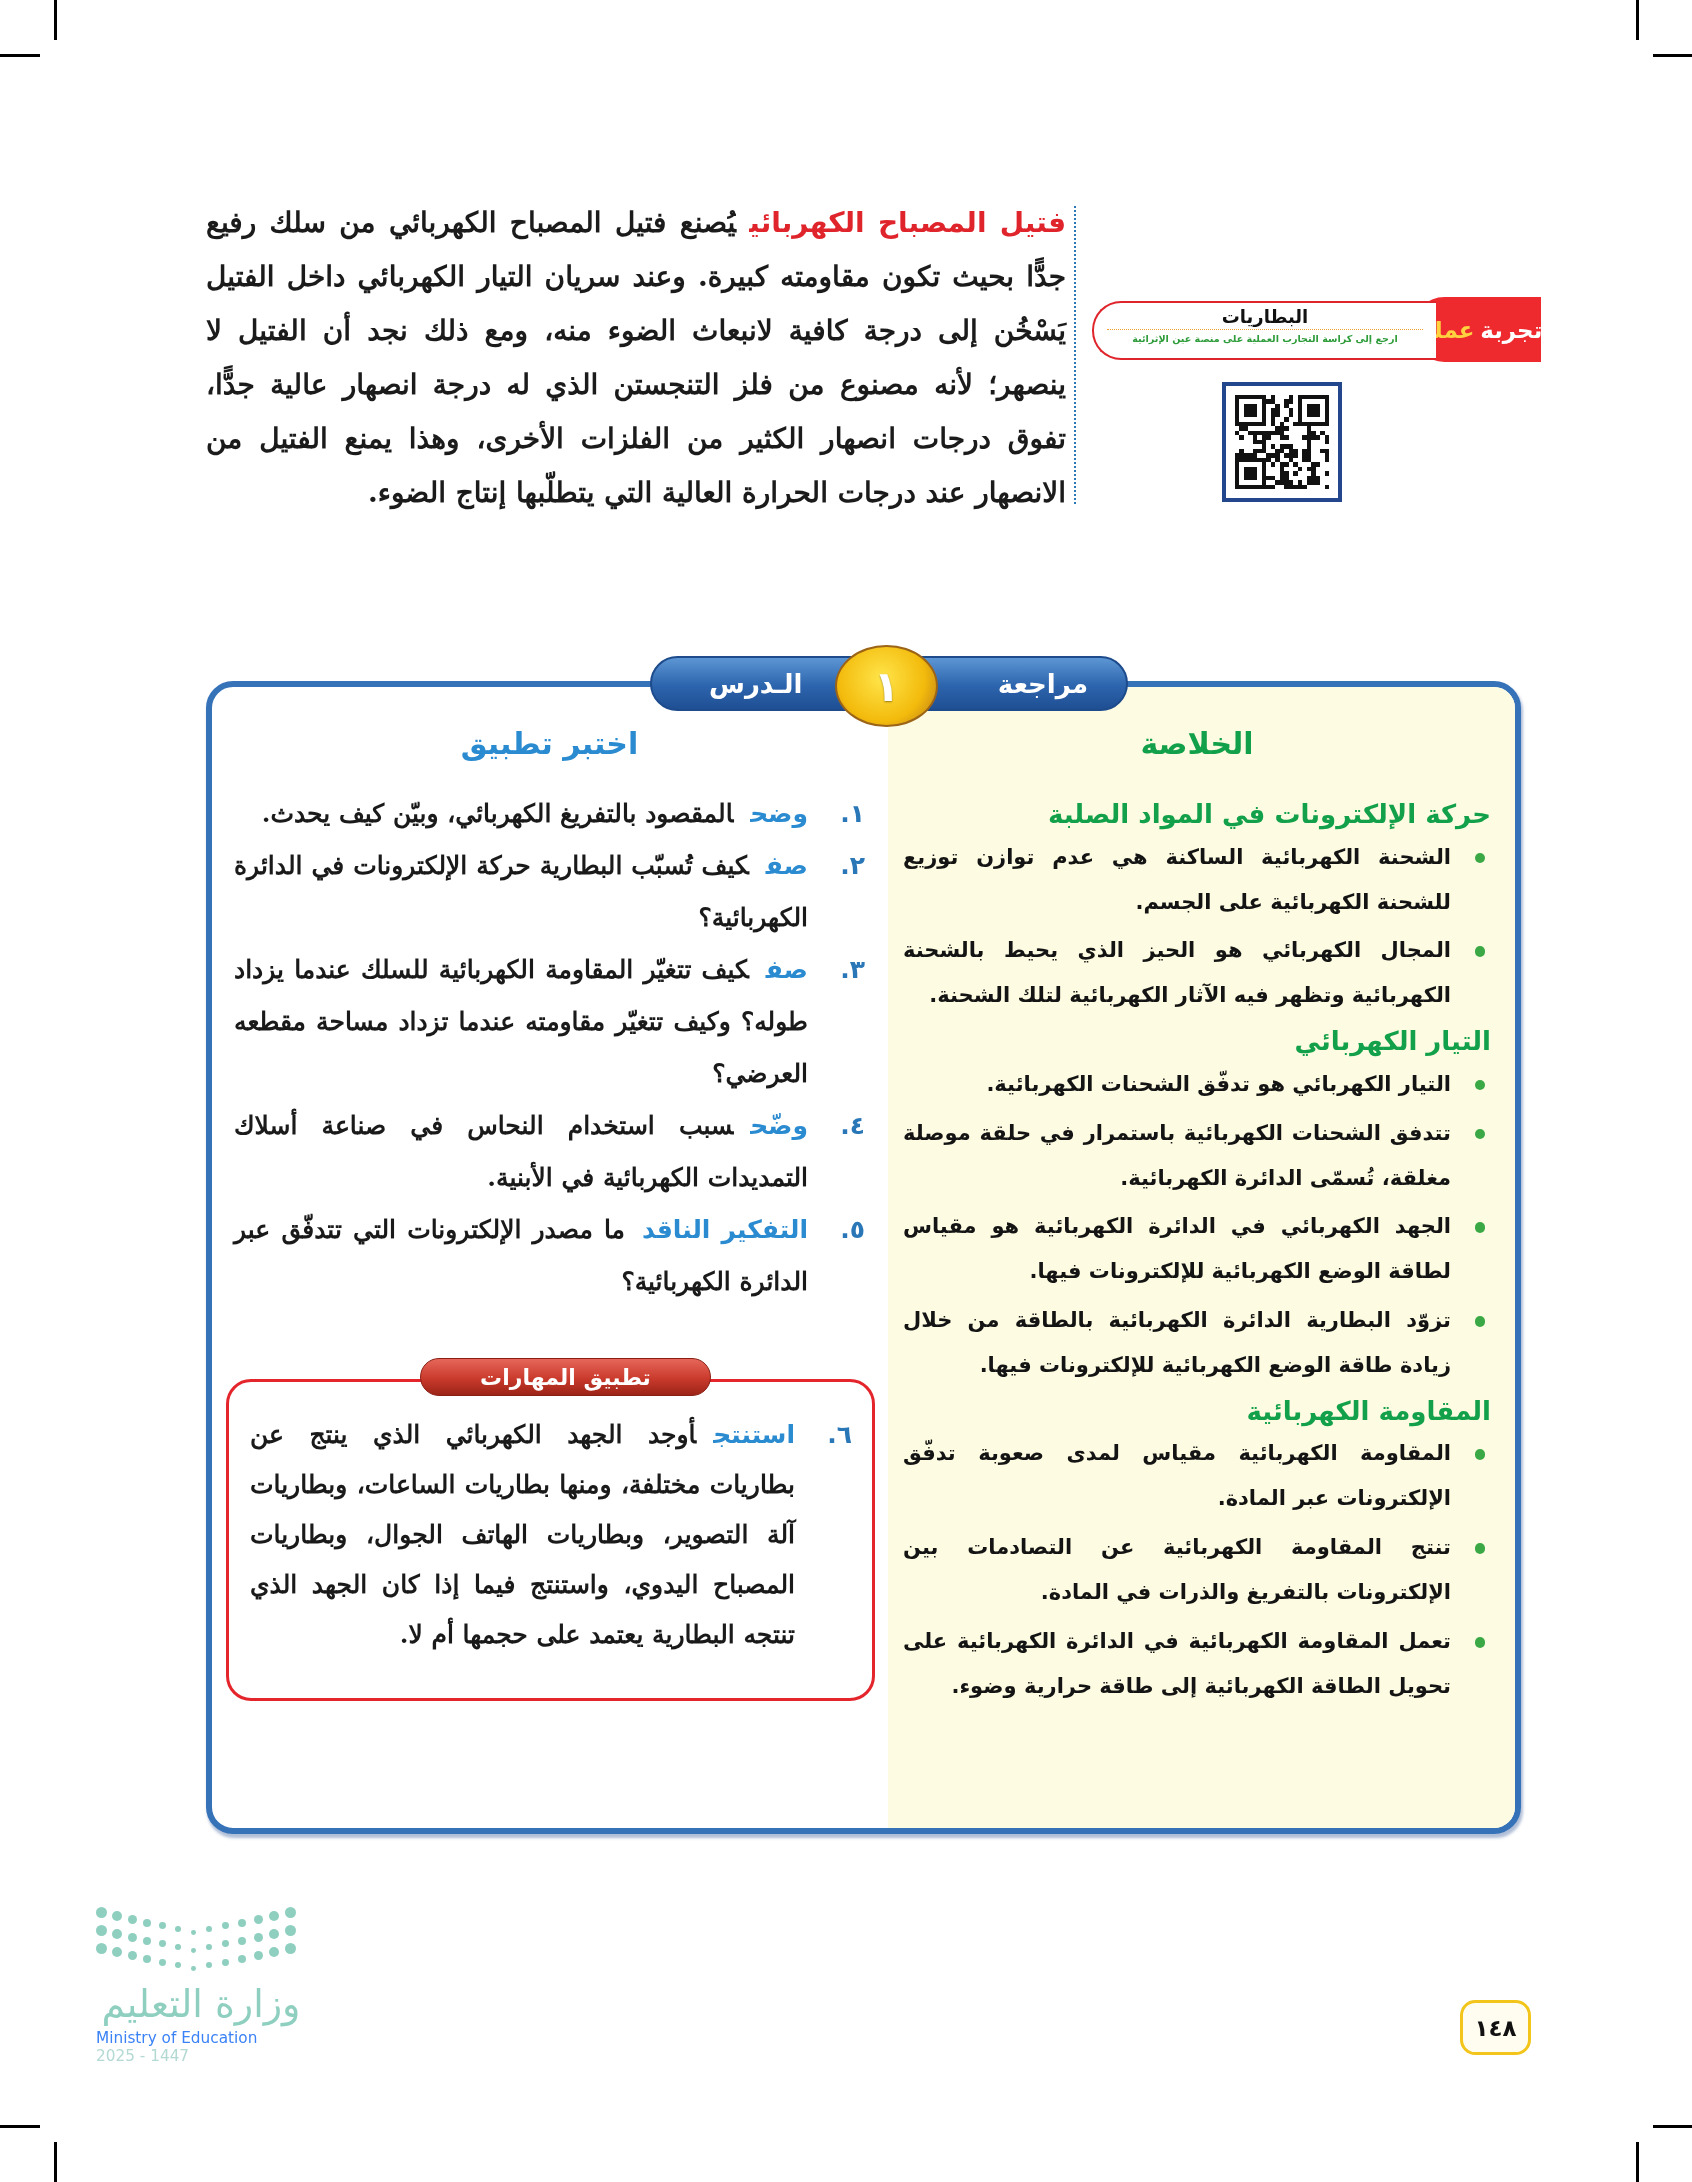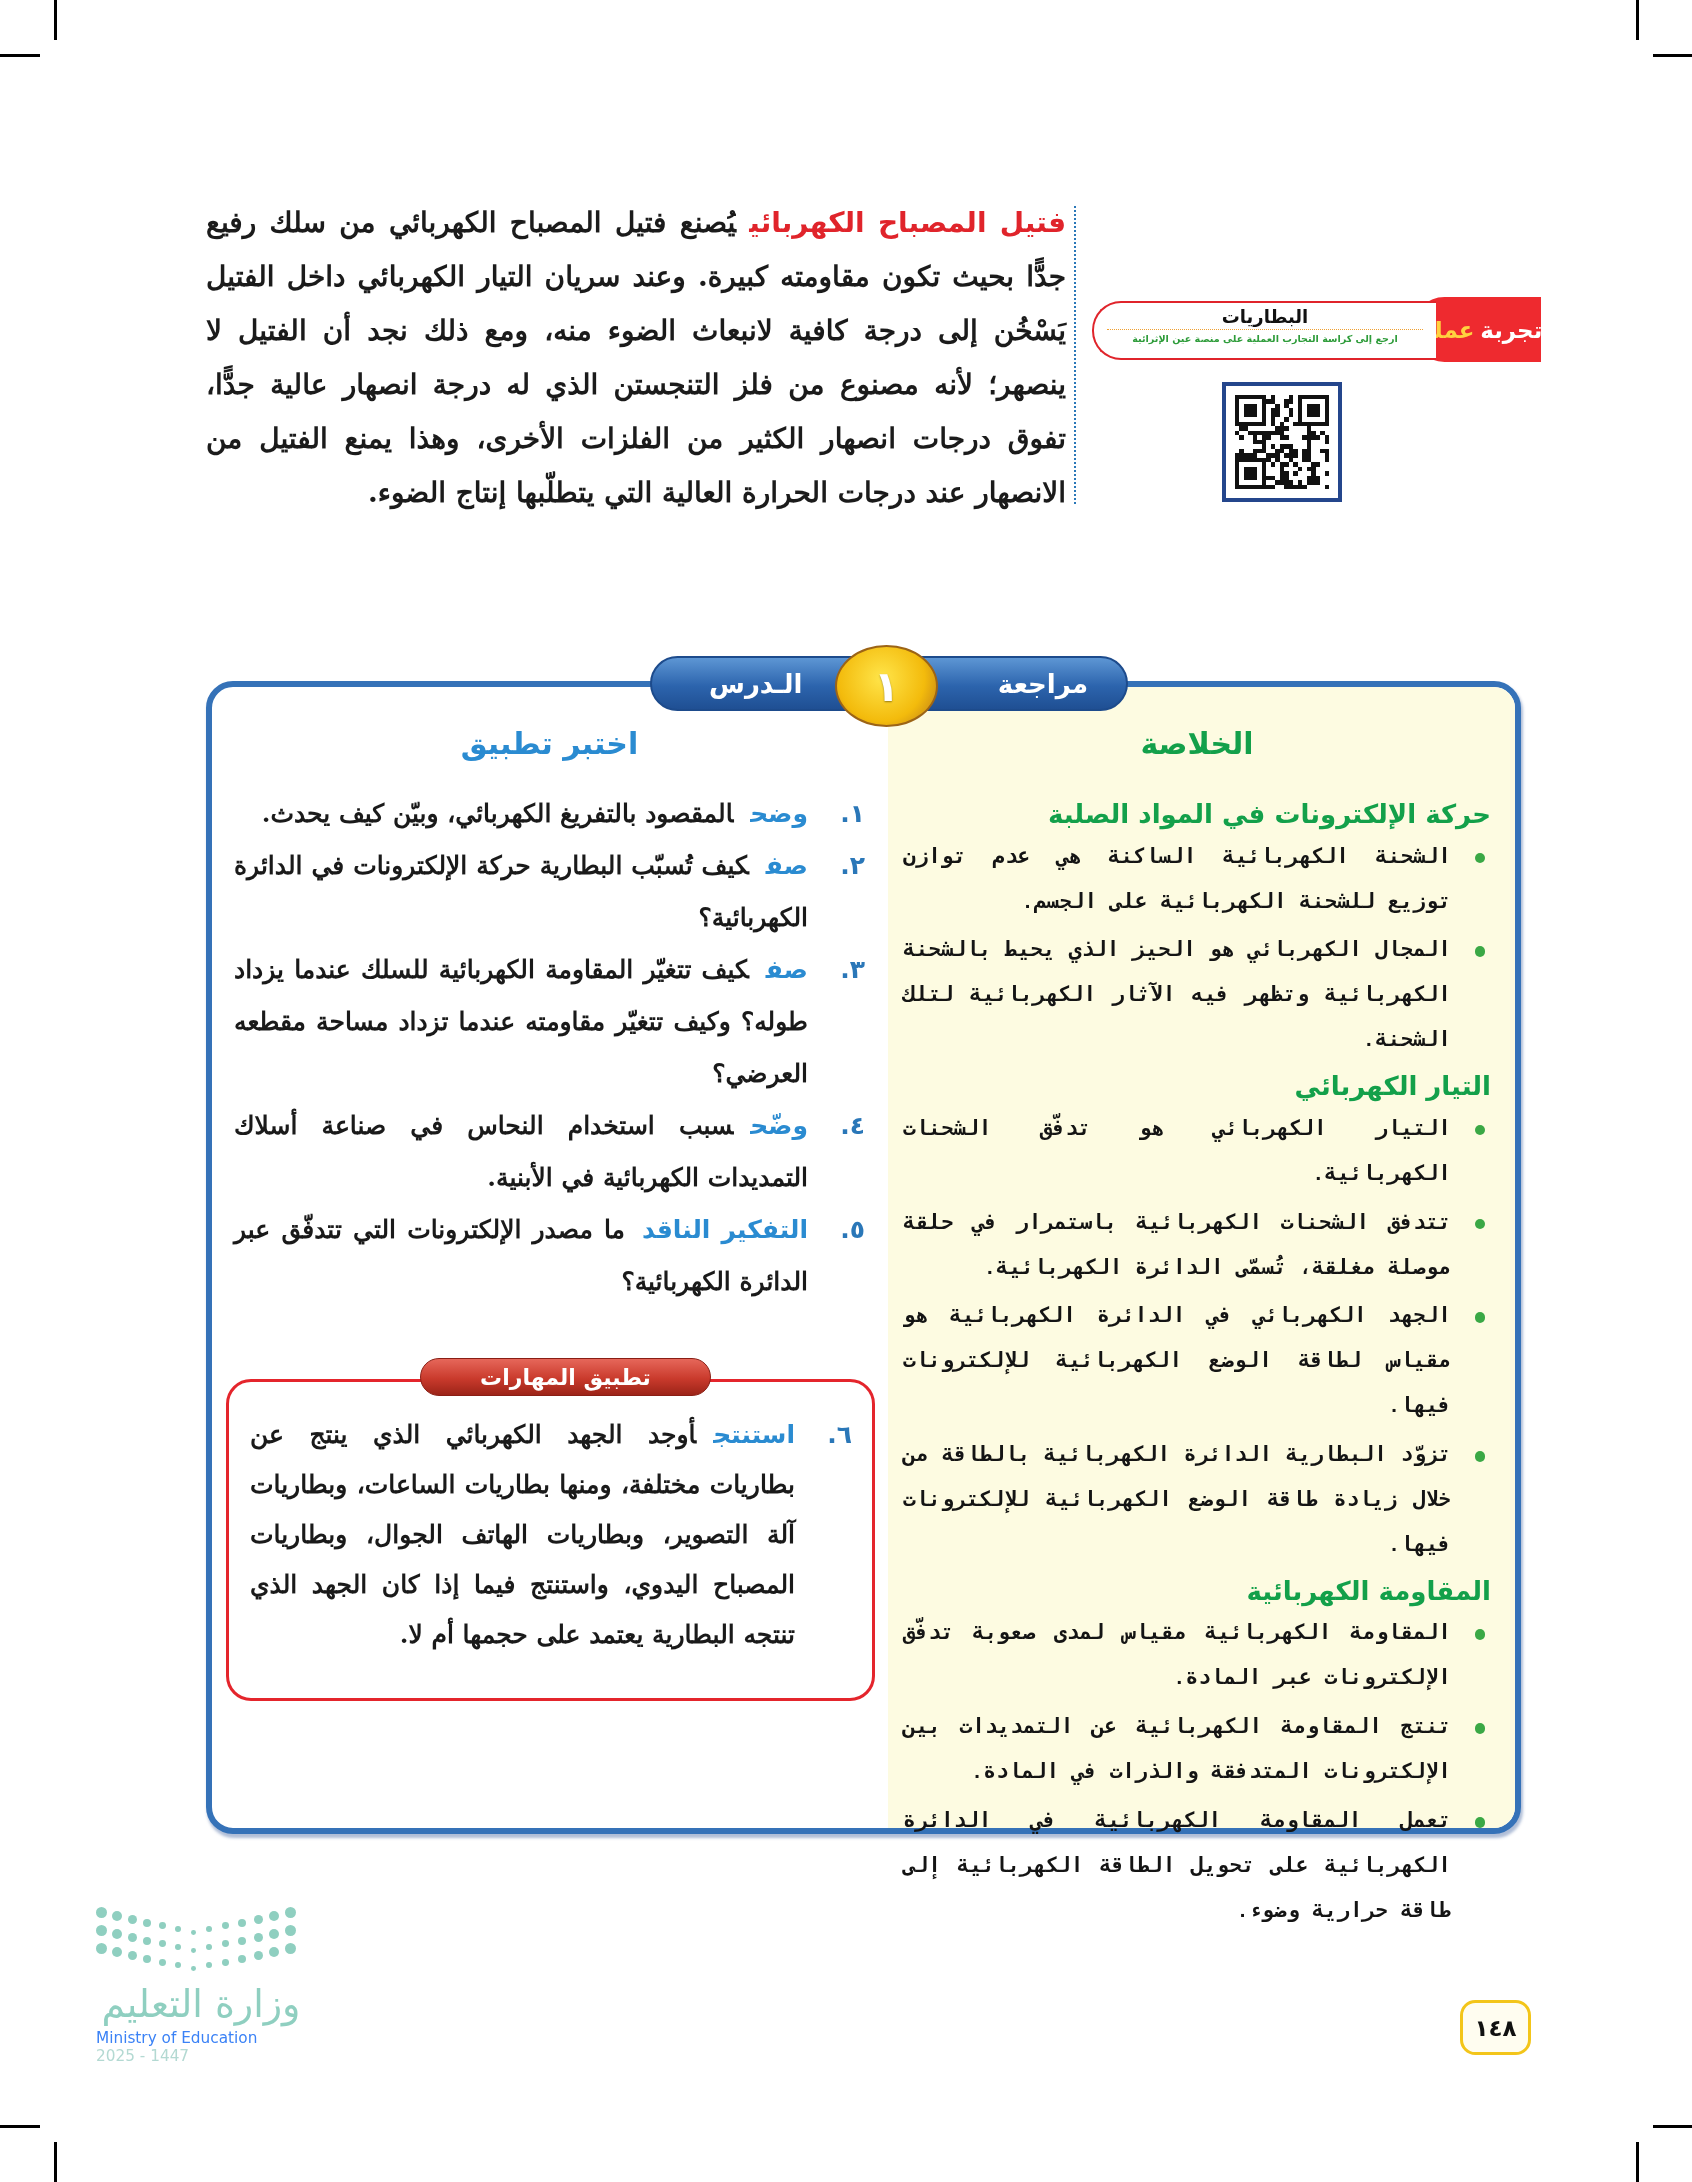--- a/index.html
+++ b/index.html
@@ -23,21 +23,21 @@
   .review { position:absolute; left:206px; top:681px; width:1315px; height:1153px; border:6.7px solid #3572b8; border-radius:27px; background:#fff; box-sizing:border-box; overflow:hidden; box-shadow:1.9px 3.8px 2.9px rgba(30,70,140,0.35); }
   .review .summary-bg { position:absolute; right:0; top:0; bottom:0; width:627px; background:#fdfbe1; }
   .tab-bar { position:absolute; left:650px; top:656px; width:478px; height:55px; border-radius:28px; background:linear-gradient(#5d96d4,#2c64ad 55%,#1f4f93); border:2.9px solid #1d4b8c; box-sizing:border-box; display:flex; align-items:center; justify-content:space-between; padding:0 38px 0 57px; direction:rtl; }
   .tab-bar span { color:#fff; font-weight:bold; font-size:26px; letter-spacing:2.9px; }
   .tab-num { position:absolute; left:835px; top:645px; width:103px; height:82px; border-radius:50%; background:radial-gradient(circle at 45% 40%, #ffe54a, #f3bb0c 60%, #b4731a); border:2.9px solid #9c6416; box-sizing:border-box; display:flex; align-items:center; justify-content:center; color:#fff; font-weight:bold; font-size:42px; text-shadow:0 1px 1.9px rgba(0,0,0,0.4); }
 
   .summary { position:absolute; left:903px; top:726px; width:588px; direction:rtl; }
   .sum-title { text-align:center; font-size:30px; font-weight:bold; color:#13a04a; margin:0 0 38px; }
   .sum-head { font-size:26px; font-weight:bold; color:#13a04a; margin:7.6px 0 5.7px;text-align:right; }
   .sum-list { list-style:none; margin:0; padding:0; }
-  .sum-list li { position:relative; padding-right:40px; font-size:21px; font-weight:bold; line-height:45px; margin-bottom:3.8px; text-align:justify; color:#141414;font-family:Liberation Mono, monospace; }
+  .sum-list li { position:relative; padding-right:40px; font-size:21px; font-weight:bold; line-height:45px; margin-bottom:3.8px; text-align:justify; color:#141414; }
   .sum-list li::before { content:""; position:absolute; right:5.7px; top:18px; width:10.5px; height:10.5px; border-radius:50%; background:#3aa845; }
 
   .test { position:absolute; left:234px; top:726px; width:631px; direction:rtl; font-family:"DejaVu Serif", serif; }
   .test-title { text-align:center; font-family:"DejaVu Sans", sans-serif; font-size:30px; font-weight:bold; color:#2a8bd1; margin:0 0 27px; }
   .q-list { list-style:none; margin:0; padding:0; }
   .q-list li { position:relative; padding-right:57px; font-size:25px; font-weight:bold; line-height:52px; text-align:justify; }
   .q-num { position:absolute; right:0; top:0; width:46px; text-align:right; color:#2a77b8; font-family:"DejaVu Sans", sans-serif; }
   .q-verb { color:#2a8bd1; font-family:"DejaVu Sans", sans-serif; margin-left:17px; }
 
   .skills { position:absolute; left:226px; top:1379px; width:649px; height:322px; border:3.8px solid #e4252c; border-radius:25px; box-sizing:border-box; }
@@ -549,21 +549,21 @@
   <ul class="sum-list">
     <li>التيار الكهربائي هو تدفّق الشحنات الكهربائية.</li>
     <li>تتدفق الشحنات الكهربائية باستمرار في حلقة موصلة مغلقة، تُسمّى الدائرة الكهربائية.</li>
     <li>الجهد الكهربائي في الدائرة الكهربائية هو مقياس لطاقة الوضع الكهربائية للإلكترونات فيها.</li>
     <li>تزوّد البطارية الدائرة الكهربائية بالطاقة من خلال زيادة طاقة الوضع الكهربائية للإلكترونات فيها.</li>
   </ul>
 
   <div class="sum-head">المقاومة الكهربائية</div>
   <ul class="sum-list">
     <li>المقاومة الكهربائية مقياس لمدى صعوبة تدفّق الإلكترونات عبر المادة.</li>
-    <li>تنتج المقاومة الكهربائية عن التمديدات بين الإلكترونات المتدفقة والذرات في المادة.</li>
+    <li>تنتج المقاومة الكهربائية عن التصادمات بين الإلكترونات بالتفريغ والذرات في المادة.</li>
     <li>تعمل المقاومة الكهربائية في الدائرة الكهربائية على تحويل الطاقة الكهربائية إلى طاقة حرارية وضوء.</li>
   </ul>
 </div>
 
 <div class="test">
   <div class="test-title">اختبر تطبيق</div>
   <ol class="q-list">
     <li><span class="q-num">١.</span><span class="q-verb">وضح</span><span>المقصود بالتفريغ الكهربائي، وبيّن كيف يحدث.</span></li>
     <li><span class="q-num">٢.</span><span class="q-verb">صف</span><span>كيف تُسبّب البطارية حركة الإلكترونات في الدائرة الكهربائية؟</span></li>
     <li><span class="q-num">٣.</span><span class="q-verb">صف</span><span>كيف تتغيّر المقاومة الكهربائية للسلك عندما يزداد طوله؟ وكيف تتغيّر مقاومته عندما تزداد مساحة مقطعه العرضي؟</span></li>

